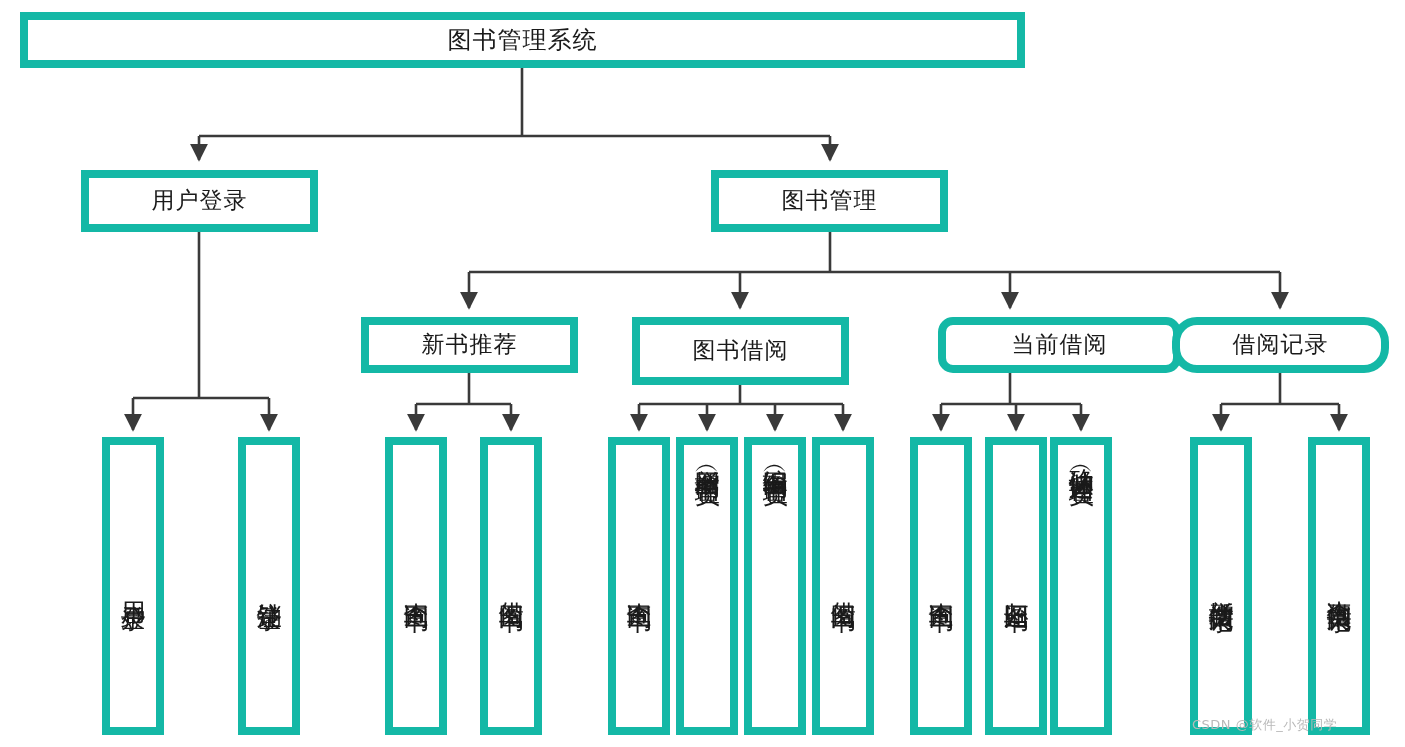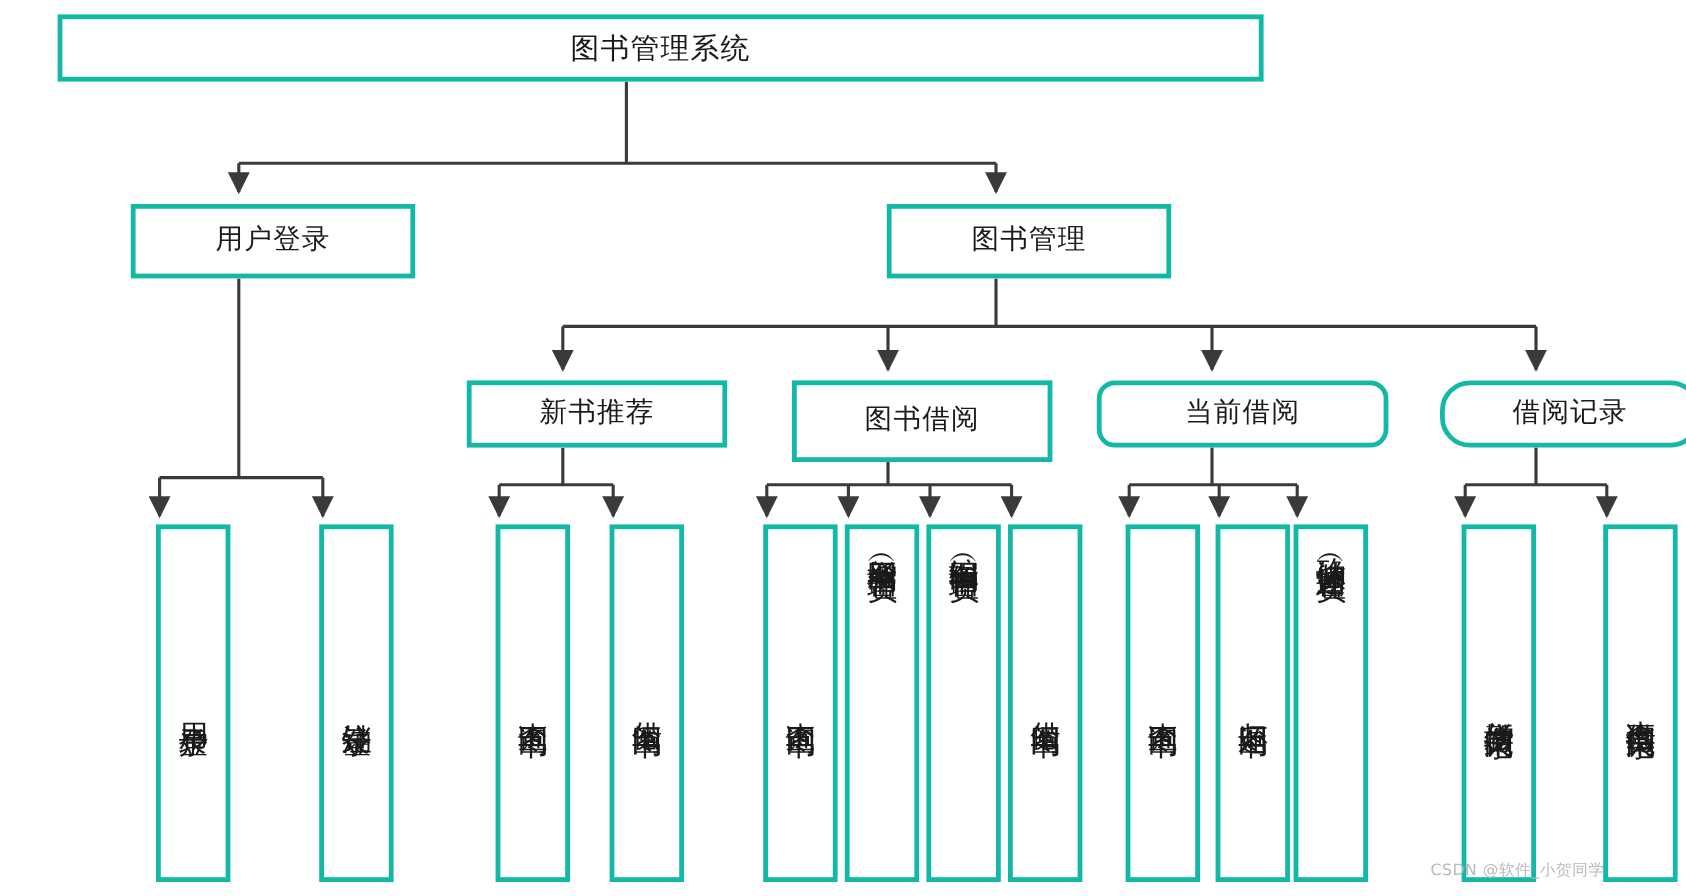--- a/index.html
+++ b/index.html
@@ -16,27 +16,26 @@
     overflow: hidden;
   }
   svg.wires {
     position: absolute;
     left: 0; top: 0;
     width: 1405px; height: 747px;
     pointer-events: none;
   }
   .node {
     position: absolute;
-    border: 4px solid #14b8a6;
+    border: 8px solid #14b8a6;
     background: #ffffff;
     display: flex;
     align-items: center;
     justify-content: center;
     color: #1a1a1a;
-    margin-left: 28px;
   }
   .node.horiz {
     font-size: 23px;
     letter-spacing: 1px;
     line-height: 1.2;
   }
   .node.root { font-size: 24px; }
   .node.vert {
     align-items: flex-start;
     justify-content: center;
@@ -126,21 +125,21 @@
   <div class="node horiz" id="node-l2-1" style="left: 711px; top: 170px; width: 237px; height: 62px;">
     <span>图书管理</span>
   </div>
 
   <div class="node horiz" id="node-l3-0" style="left: 361px; top: 317px; width: 217px; height: 56px;">
     <span>新书推荐</span>
   </div>
   <div class="node horiz" id="node-l3-1" style="left: 632px; top: 317px; width: 217px; height: 68px;">
     <span>图书借阅</span>
   </div>
-  <div class="node horiz" id="node-l3-2" style="left: 886px; top: 317px; width: 243px; height: 56px; border-radius: 15px;">
+  <div class="node horiz" id="node-l3-2" style="left: 938px; top: 317px; width: 243px; height: 56px; border-radius: 15px;">
     <span>当前借阅</span>
   </div>
   <div class="node horiz" id="node-l3-3" style="left: 1172px; top: 317px; width: 217px; height: 56px; border-radius: 25px;">
     <span>借阅记录</span>
   </div>
 
   <div class="node vert mid" id="node-leaf-0" style="left: 102px; top: 437px; width: 62px; height: 298px;">
     <span class="vert-label">用户登录</span>
   </div>
   <div class="node vert mid" id="node-leaf-1" style="left: 238px; top: 437px; width: 62px; height: 298px;">

